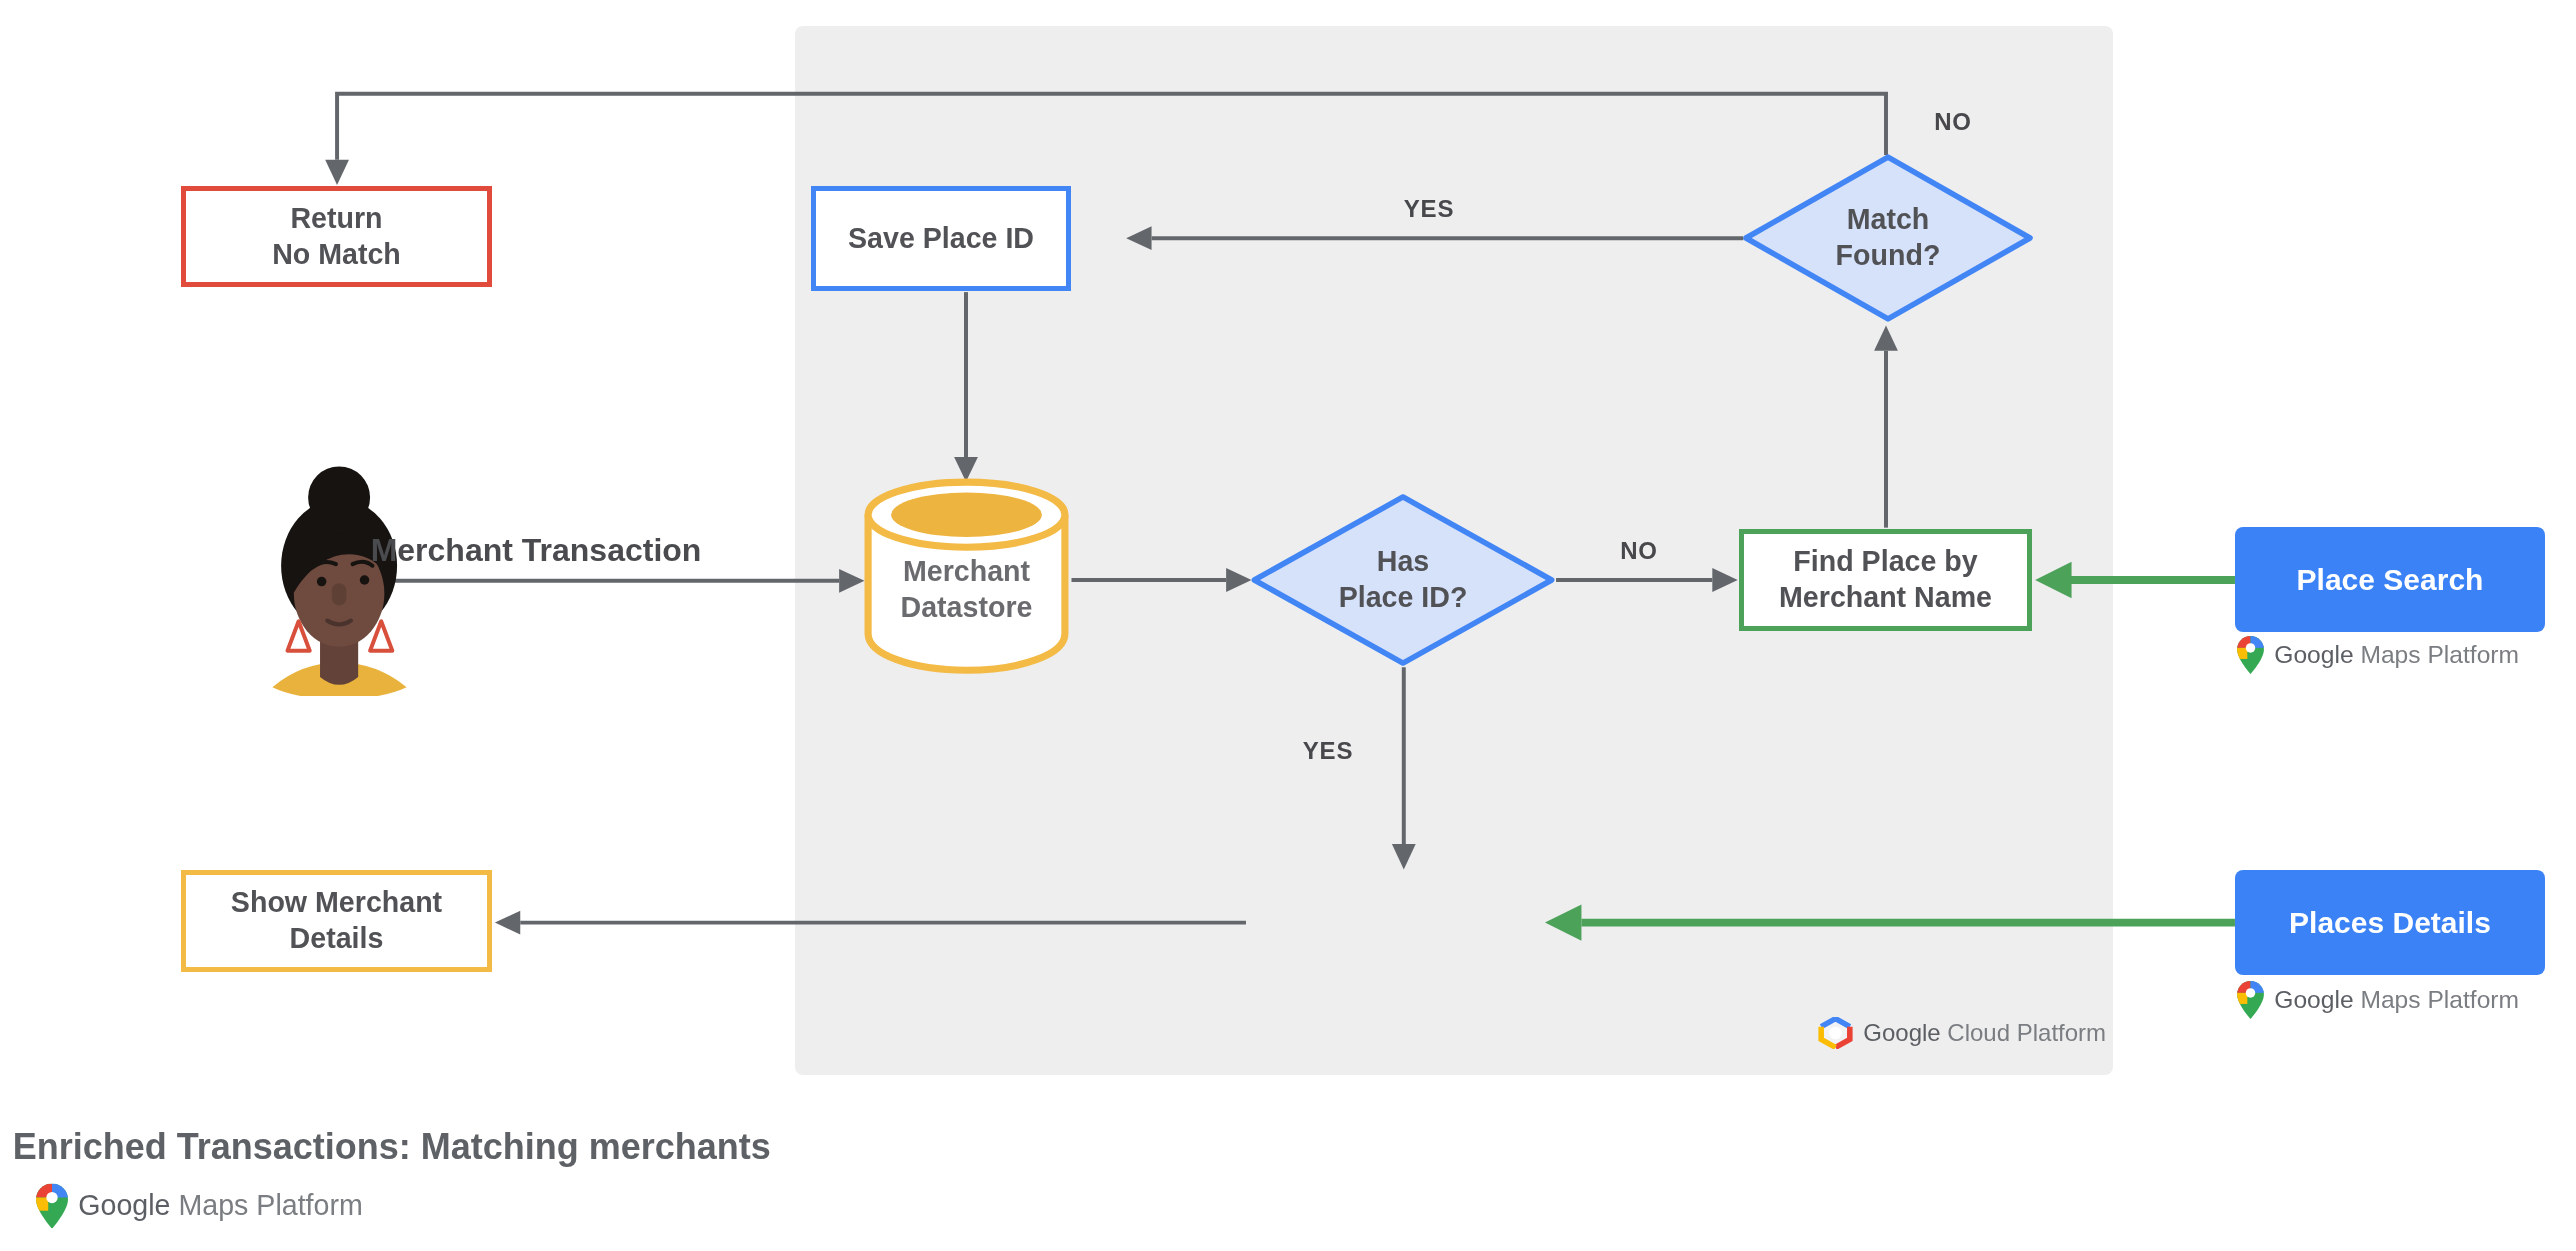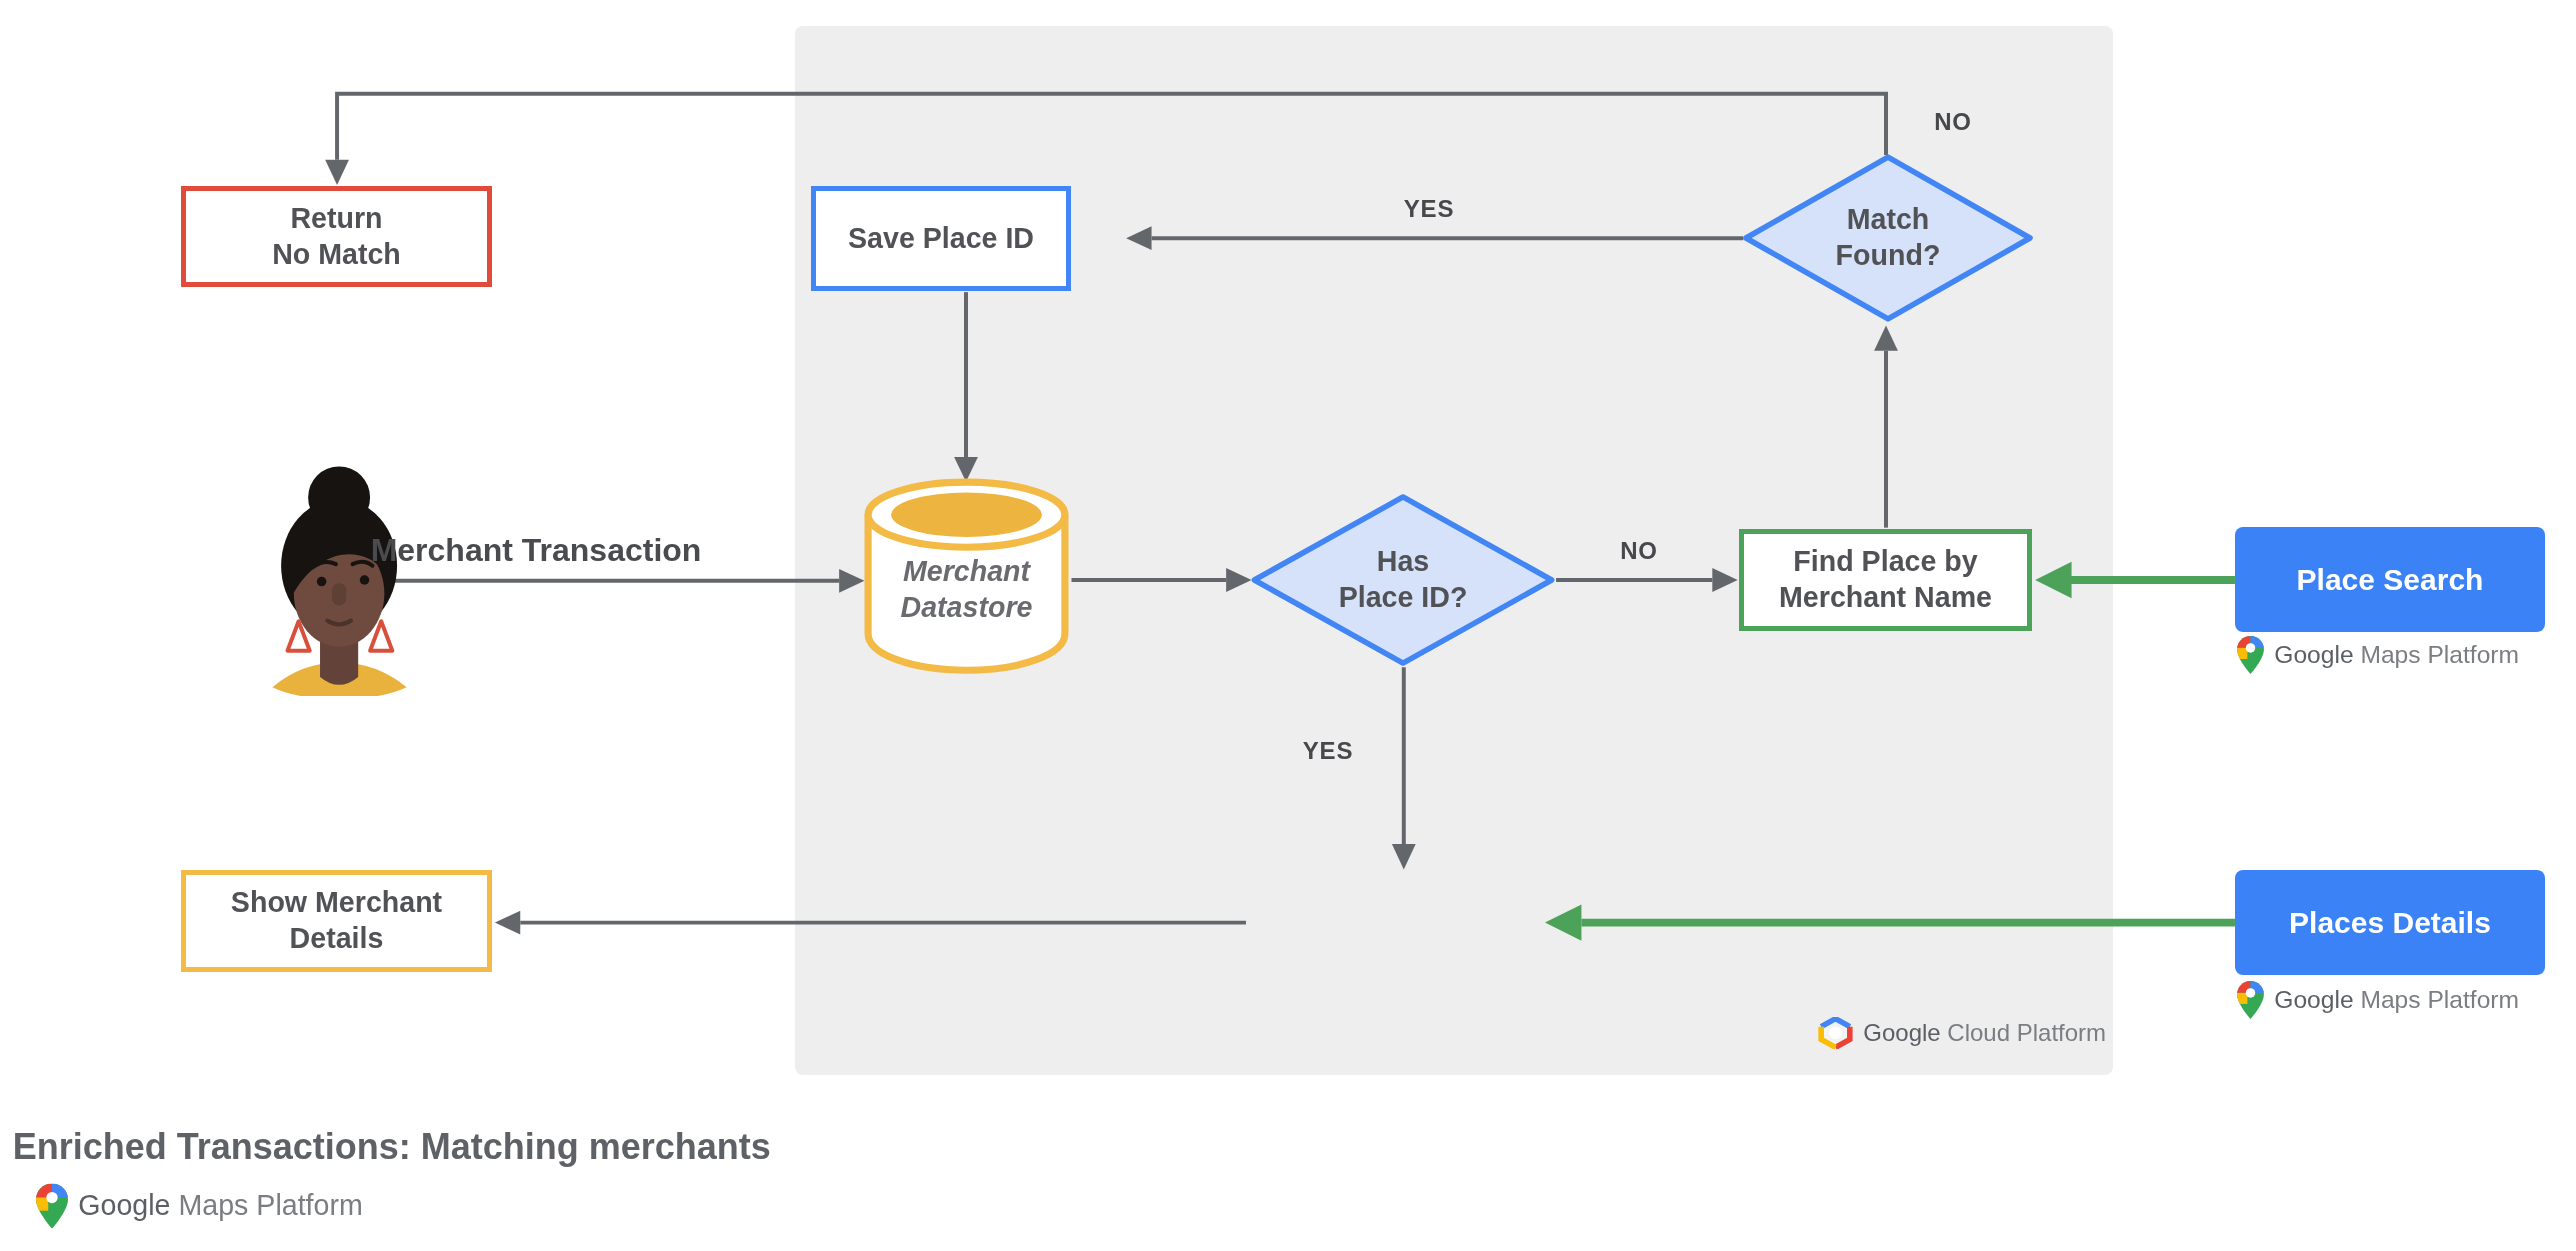--- a/index.html
+++ b/index.html
@@ -99,21 +99,21 @@
   </div>
 
   <div class="diamond" style="left:1250px;top:493px;width:306px;height:174px;">
     <svg width="306" height="174" viewBox="0 0 386 220">
       <polygon points="193,5 381,110 193,215 5,110" fill="#D6E1FA" stroke="#4285F4" stroke-width="7" stroke-linejoin="round"></polygon>
     </svg>
     <div class="lbl">Has
 Place ID?</div>
   </div>
 
-  <div class="cyl" style="left:864px;top:475px;width:205px;height:200px;font-style:italic;">
+  <div class="cyl" style="left:864px;top:475px;width:205px;height:200px;">
     <svg width="205" height="200" viewBox="0 0 258 252">
       <path d="M5 50 L5 200 C5 226 60 246 129 246 C198 246 253 226 253 200 L253 50" fill="#ffffff" stroke="#F3BA45" stroke-width="9"></path>
       <ellipse cx="129" cy="50" rx="124" ry="41" fill="#ffffff" stroke="#F3BA45" stroke-width="9"></ellipse>
       <ellipse cx="129" cy="50" rx="95" ry="28" fill="#EEB440"></ellipse>
     </svg>
     <div class="lbl">Merchant
 Datastore</div>
   </div>
 
   <div style="position:absolute;left:270px;top:464px;width:139px;height:232px;">

